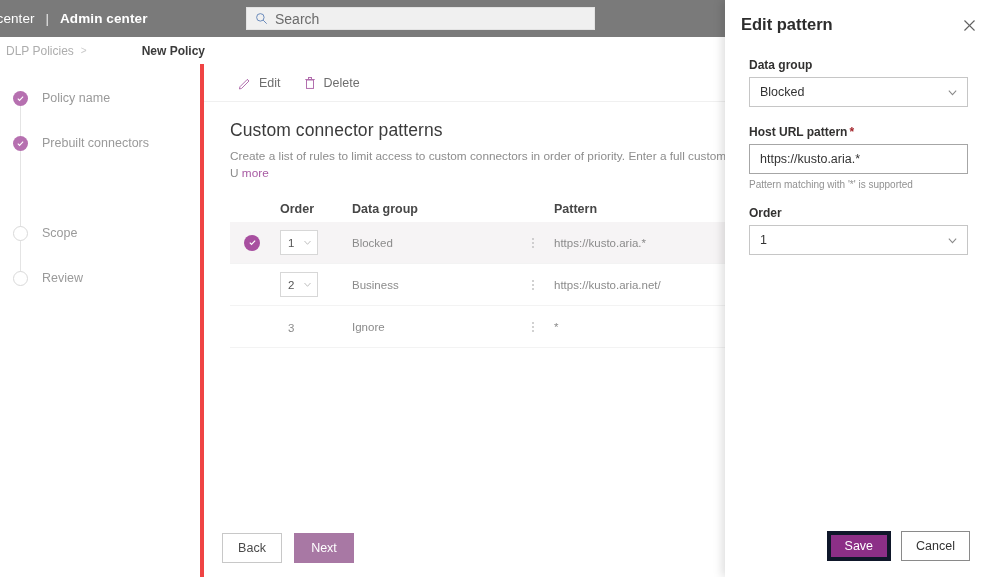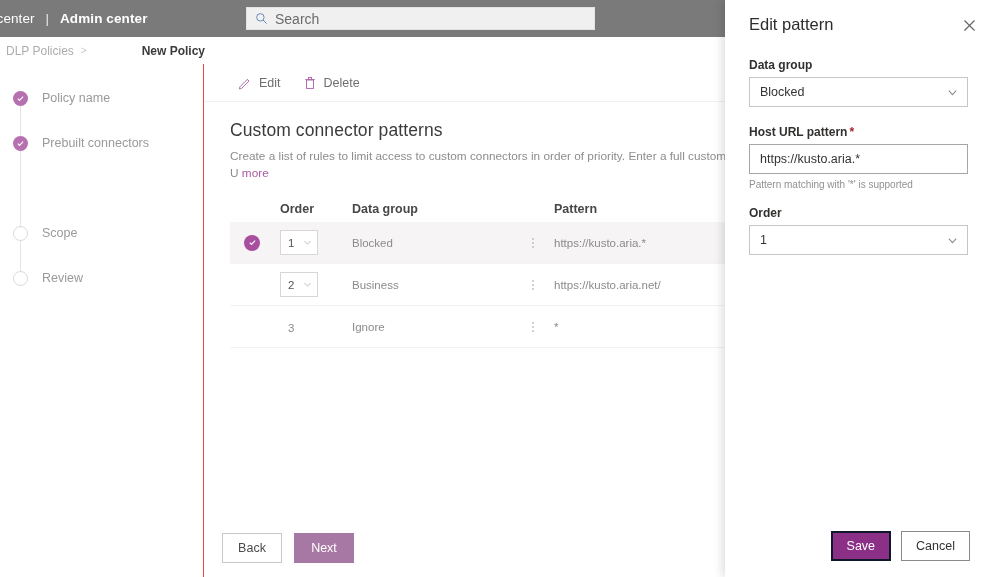--- a/index.html
+++ b/index.html
@@ -40,21 +40,21 @@
   .crumb-chev { color: #c9c9c9; margin: 0 7px; font-size: 10px; }
   .crumb-current { color: #3b3b3b; font-weight: 600; padding-left: 48px; }
 
   
   .body-area {
     position: absolute; left: 0; top: 64px; width: 992px; height: 513px;
     background: #fbfbfb;
   }
   .stepper {
     position: absolute; left: 0; top: 0; width: 204px; height: 513px;
-    background: #ffffff; border-right: 1px solid #ef4444;
+    background: #ffffff; border-right: 4px solid #ef4444;
   }
   .step {
     position: absolute; left: 13px; display: flex; align-items: center;
     height: 20px;
   }
   .step-dot {
     width: 15px; height: 15px; border-radius: 50%; flex: 0 0 15px;
     display: flex; align-items: center; justify-content: center;
     position: relative; z-index: 2; background: #ffffff;
   }
@@ -138,22 +138,22 @@
   }
   .btn-ghost { background: #ffffff; border: 1px solid #c8c8c8; color: #4a4a4a; }
   .btn-next  { background: #a878a4; color: #ffffff; border: 1px solid #a878a4; margin-left: 12px; }
 
   
   .panel {
     position: absolute; right: 0; top: 0; width: 267px; height: 577px;
     background: #ffffff; box-shadow: -3px 0 9px rgba(0,0,0,.13); z-index: 20;
   }
   .panel-title {
-    position: absolute; left: 24px; top: 15px;
-    font-size: 16.5px; color: #2d2d2d; font-weight: 400;
+    position: absolute; left: 16px; top: 15px;
+    font-size: 16.5px; color: #2d2d2d; font-weight: 700;
   }
   .panel-close {
     position: absolute; right: 14px; top: 16px; width: 18px; height: 18px;
     display: flex; align-items: center; justify-content: center; cursor: default;
   }
   .field-label {
     font-size: 12px; color: #323130; font-weight: 600; margin-bottom: 5px;
   }
   .req { color: #a4262c; margin-left: 2px; }
   .pf { position: absolute; left: 24px; width: 219px; }
@@ -170,21 +170,21 @@
     height: 30px; border: 1px solid #a6a6a6; background: #ffffff;
     display: flex; align-items: center; padding: 0 10px;
   }
   .text-box .val { font-size: 12.5px; color: #333; }
   .field-hint { font-size: 10px; color: #919191; margin-top: 5px; }
   .panel-footer {
     position: absolute; left: 0; bottom: 0; width: 267px; height: 62px;
     display: flex; align-items: center; justify-content: flex-end;
     padding-right: 22px; gap: 10px;
   }
-  .btn-save   { background: #8c2f87; color: #ffffff; border: 2px solid #0f172a; min-width: 60px; }
+  .btn-save   { background: #8c2f87; color: #ffffff; border: 4px solid #0f172a; min-width: 60px; }
   .btn-cancel { background: #ffffff; color: #333333; border: 1px solid #8a8a8a; min-width: 60px; }
 </style>
 </head>
 <body>
 
 <div id="root">
 
   <div class="topbar">
     <div class="topbar-brand">
       <span>in center</span>

